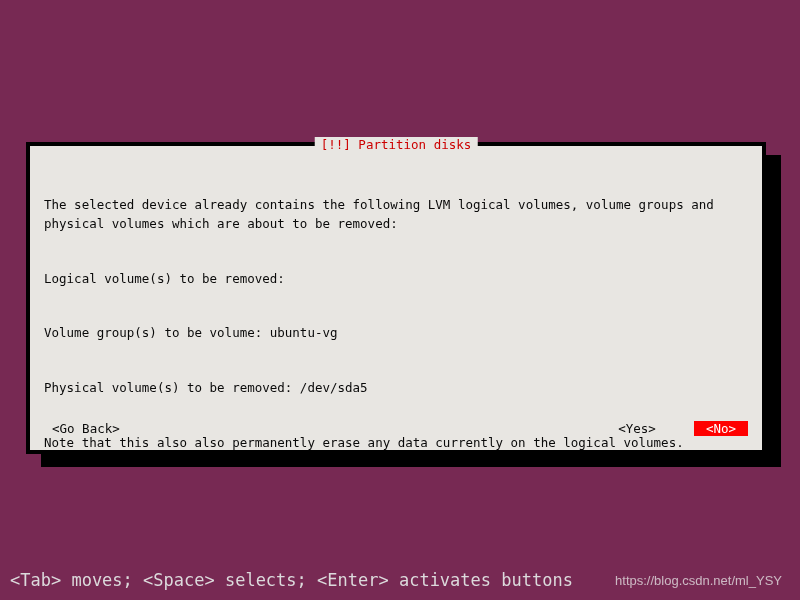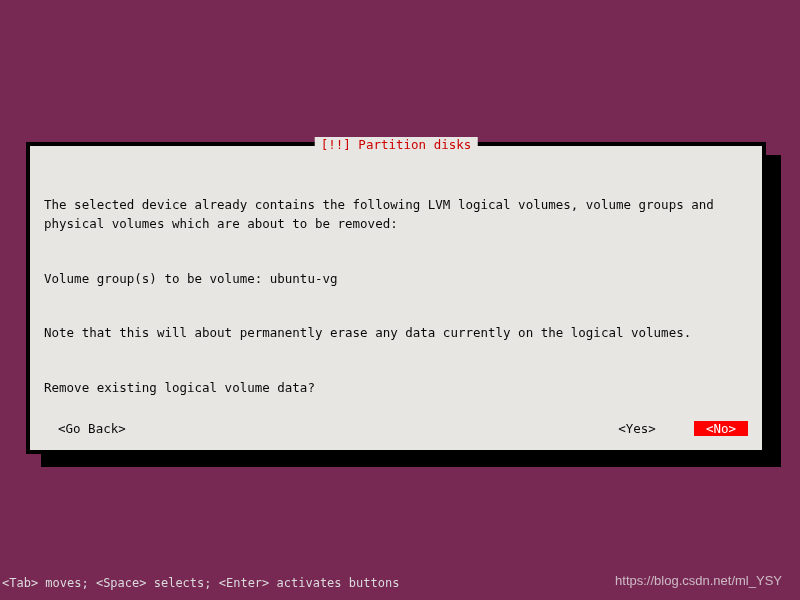--- a/index.html
+++ b/index.html
@@ -47,34 +47,34 @@
     .block { margin-bottom: 18px; white-space: pre-wrap; margin-top: 36px; }
     .button-row {
       position: absolute;
       bottom: 14px;
       left: 14px;
       right: 14px;
       display: flex;
       align-items: center;
       color: #0a0a0a;
     }
-    .btn-go-back { margin-left: 14px; }
+    .btn-go-back { margin-left: 8px; }
     .spacer { flex: 1; }
     .btn-yes { margin-right: 38px; text-align: right; }
     .btn-no {
       background-color: #ff0000;
       color: #ffffff;
       padding: 0 12px;
     }
     .help-bar {
       position: absolute;
-      left: 0;
+      left: 8px;
       bottom: 10px;
       color: #dcdadc;
-      font-size: 12px;
+      font-size: 17px;
       padding-left: 2px;
     }
     .watermark {
       position: absolute;
       right: 18px;
       bottom: 12px;
       color: rgba(232,232,232,0.75);
       font-family: Liberation Sans, sans-serif;
       font-size: 13px;
     }
@@ -83,23 +83,24 @@
 <body>
 
 <div class="dialog-shadow"></div>
 
 <div class="dialog">
   <div class="dialog-title">
     <span>[!!] Partition disks</span>
   </div>
   <div class="dialog-content">
     <div class="block">The selected device already contains the following LVM logical volumes, volume groups and physical volumes which are about to be removed:</div>
+    <div class="block">Logical volume(s) to be removed:</div>
     <div class="block">Volume group(s) to be volume: ubuntu-vg</div>
-    <div class="block">Note that this will about permanently erase any data currently on the logical volumes.</div>
-    <div class="block">Remove existing logical volume data?</div>
+    <div class="block">Physical volume(s) to be removed: /dev/sda5</div>
+    <div class="block">Note that this also also permanently erase any data currently on the logical volumes.</div>
   </div>
   <div class="button-row">
     <span class="btn-go-back">&lt;Go Back&gt;</span>
     <span class="spacer"></span>
     <span class="btn-yes">&lt;Yes&gt;</span>
     <span class="btn-no">&lt;No&gt;</span>
   </div>
 </div>
 
 <div class="help-bar">&lt;Tab&gt; moves; &lt;Space&gt; selects; &lt;Enter&gt; activates buttons</div>

